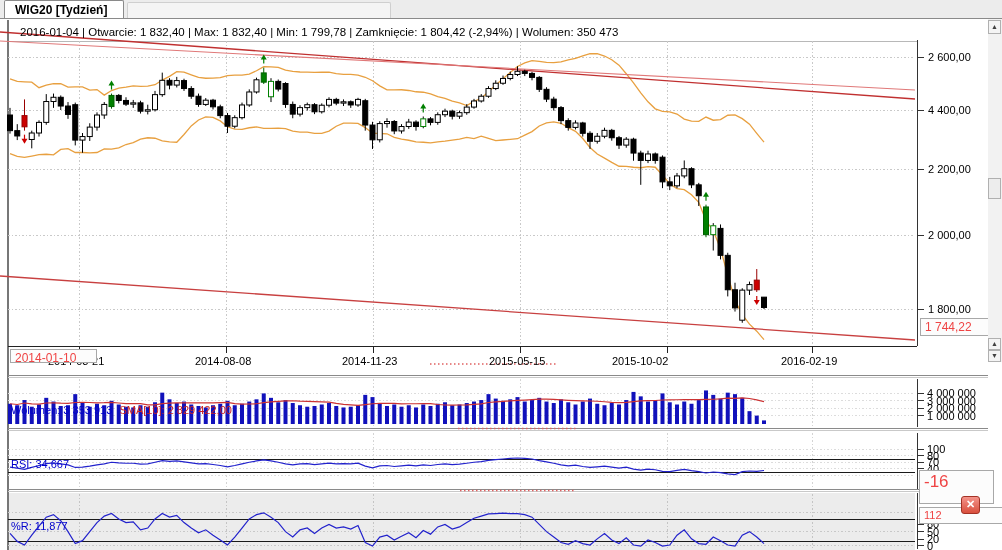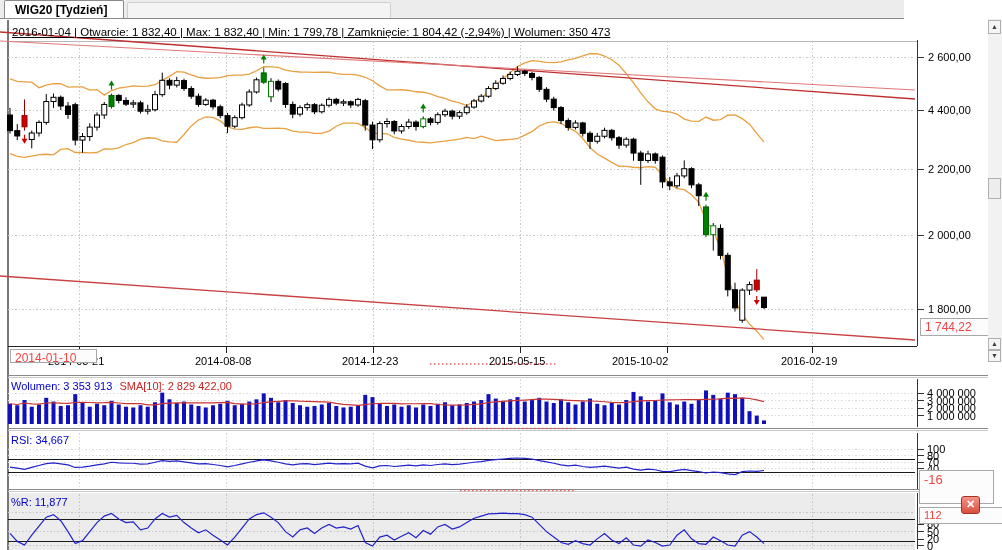--- a/index.html
+++ b/index.html
@@ -1,30 +1,30 @@
 <!DOCTYPE html>
 <html><head>
 <meta charset="utf-8">
 <style>
   html,body{margin:0;padding:0;background:#fff;}
   #app{position:relative;width:1002px;height:550px;background:#ffffff;overflow:hidden;
        font-family:"Liberation Sans",sans-serif;-webkit-font-smoothing:none;}
   
-  #tabstrip{position:absolute;left:0;top:0;width:904px;height:18px;background:#ececec;border-bottom:1px solid #8a8a8a;}
+  #tabstrip{position:absolute;left:0;top:0;width:1002px;height:18px;background:#ececec;border-bottom:1px solid #8a8a8a;}
   #tab-active{position:absolute;left:4px;top:0px;height:18px;width:120px;background:#ffffff;
       border:1px solid #8a8a8a;border-bottom:none;border-radius:2px 2px 0 0;z-index:5;
       font:bold 12px "Liberation Sans",sans-serif;padding:2px 0 0 10px;box-sizing:border-box;}
   #tab-empty{position:absolute;left:127px;top:2px;height:15px;width:262px;background:#f4f4f4;
       border:1px solid #cfcfcf;border-bottom:none;border-radius:2px 2px 0 0;}
   
   #cv{position:absolute;left:0;top:19px;}
   
   .ovl{position:absolute;font:11.5px "Liberation Sans",sans-serif;color:#000;white-space:nowrap;z-index:4;}
-  #infobar{left:12px;top:26px;text-decoration:underline;}
-  .hdr{font:11px "Liberation Sans",sans-serif;}
+  #infobar{left:20px;top:26px;}
+  .hdr{font:11px "Liberation Sans",sans-serif;margin-top:24px;}
   .blue{color:#0000cc}.red{color:#cc2222}
   .axlbl{position:absolute;font:11px "Liberation Sans",sans-serif;color:#000;white-space:nowrap;z-index:3;}
   .gbox{position:absolute;background:#fcfcfc;border:1px solid #a8a8a8;color:#ef4444;
         font:12px "Liberation Sans",sans-serif;padding:1px 0 0 4px;box-sizing:border-box;z-index:6;}
   
   .sb{position:absolute;left:988px;width:14px;background:#f2f2f2;z-index:6;}
   .sbtn{position:absolute;left:988px;width:13px;background:#f4f4f4;border:1px solid #b0b0b0;
         box-sizing:border-box;text-align:center;font-size:7px;line-height:11px;color:#404040;z-index:7;}
   #closeX{position:absolute;left:961px;top:496px;width:17px;height:16px;z-index:8;
         background:linear-gradient(#f4938a,#d94f3d);border:1px solid #a33225;border-radius:3px;
@@ -467,21 +467,21 @@
 
   <div class="ovl hdr" style="left:11px;top:380px;">
     <span class="blue">Wolumen: 3 353 913</span>
     <span class="red" style="margin-left:4px">SMA[10]: 2 829 422,00</span>
   </div>
   <div class="ovl hdr blue" style="left:11px;top:434px;">RSI: 34,667</div>
   <div class="ovl hdr blue" style="left:11px;top:496px;">%R: 11,877</div>
 
   <div class="gbox" style="left:920px;top:318px;width:76px;height:18px;">1 744,22</div>
   <div class="gbox" style="left:10px;top:349px;width:87px;height:14px;">2014-01-10</div>
-  <div class="gbox" style="left:919px;top:470px;width:75px;height:34px;font-size:13px;">-16</div>
+  <div class="gbox" style="left:919px;top:470px;width:75px;height:34px;font-size:17px;">-16</div>
   <div class="gbox" style="left:919px;top:507px;width:88px;height:17px;font-size:11px;">112</div>
 
   <div id="closeX">✕</div>
 
   <div class="sb" style="top:19px;height:343px;"></div>
   <div class="sbtn" style="top:20px;height:14px;">▲</div>
   <div class="sbtn" style="top:178px;height:21px;background:#ededed;"></div>
   <div class="sbtn" style="top:338px;height:12px;line-height:10px;">▲</div>
   <div class="sbtn" style="top:350px;height:12px;line-height:10px;">▼</div>
 
@@ -498,18 +498,18 @@
       <div class="axlbl" style="left: 927px; top: 443px;">100</div>
       <div class="axlbl" style="left: 927px; top: 449.5px;">80</div>
       <div class="axlbl" style="left: 927px; top: 456px;">70</div>
       <div class="axlbl" style="left: 927px; top: 462.5px;">40</div>
       <div class="axlbl" style="left: 927px; top: 518px;">80</div>
       <div class="axlbl" style="left: 927px; top: 525.5px;">50</div>
       <div class="axlbl" style="left: 927px; top: 533px;">20</div>
       <div class="axlbl" style="left: 927px; top: 539.5px;">0</div>
       <div class="axlbl" style="left: 48px; top: 355px;">2014-03-21</div>
       <div class="axlbl" style="left: 195px; top: 355px;">2014-08-08</div>
-      <div class="axlbl" style="left: 342px; top: 355px;">2014-12-23</div>
+      <div class="axlbl" style="left: 342px; top: 355px;">2014-11-23</div>
       <div class="axlbl" style="left: 489px; top: 355px;">2015-05-15</div>
       <div class="axlbl" style="left: 612px; top: 355px;">2015-10-02</div>
       <div class="axlbl" style="left: 781px; top: 355px;">2016-02-19</div>
     </div>
 </div>
 
 </body></html>

